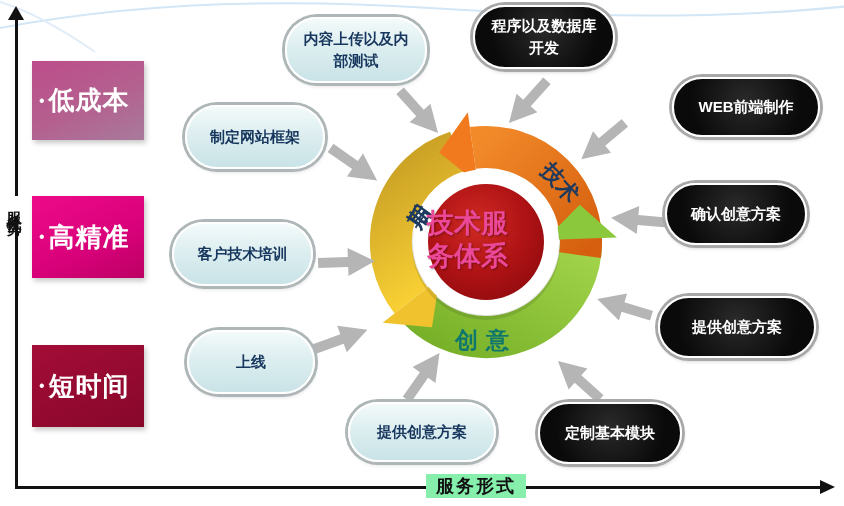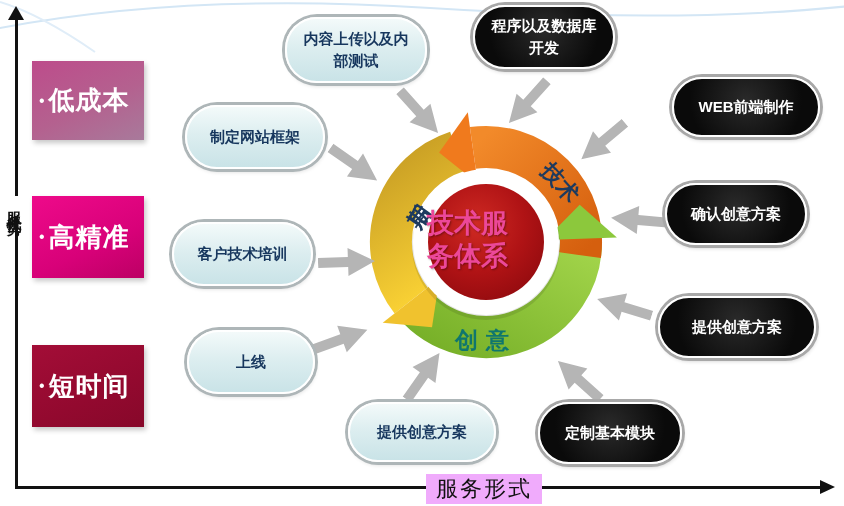--- a/index.html
+++ b/index.html
@@ -12,22 +12,22 @@
   #y-axis{left:15px;top:18px;width:3px;height:470px;}
   #x-axis{left:15px;top:486px;width:807px;height:3px;}
   .arrowhead{position:absolute;width:0;height:0;}
   #y-arrowhead{left:8px;top:6px;border-left:8px solid transparent;border-right:8px solid transparent;border-bottom:14px solid #111;}
   #x-arrowhead{left:820px;top:480px;border-top:7px solid transparent;border-bottom:7px solid transparent;border-left:15px solid #111;}
   #y-axis-label{
     position:absolute;left:3px;top:196px;z-index:3;background:#fff;padding:4px 1px;
     writing-mode:vertical-rl;text-orientation:upright;font-size:15px;font-weight:bold;color:#111;letter-spacing:3px;
   }
   #x-axis-label{
-    position:absolute;left:426px;top:474px;z-index:3;background:#f0abfc;padding:0 10px;
-    font-size:22px;font-weight:normal;color:#111;letter-spacing:2px;
+    position:absolute;left:426px;top:474px;z-index:3;background:#86efac;padding:0 10px;
+    font-size:18px;font-weight:bold;color:#111;letter-spacing:2px;
   }
   
   .adv-box{
     position:absolute;width:112px;color:#fff;display:flex;align-items:center;
     padding-left:7px;box-sizing:border-box;box-shadow:2px 3px 5px rgba(0,0,0,.22);
   }
   .adv-box .bullet{font-size:16px;margin-right:4px;}
   .adv-box .adv-label{font-size:26px;font-weight:bold;letter-spacing:1px;}
   #adv-1{left:32px;top:61px;height:79px;background:linear-gradient(155deg,#bd4c8b 0%,#b4618f 55%,#a87a9b 100%);}
   #adv-2{left:32px;top:196px;height:82px;background:linear-gradient(155deg,#ee0a8a 0%,#d80179 60%,#bc0064 100%);}

